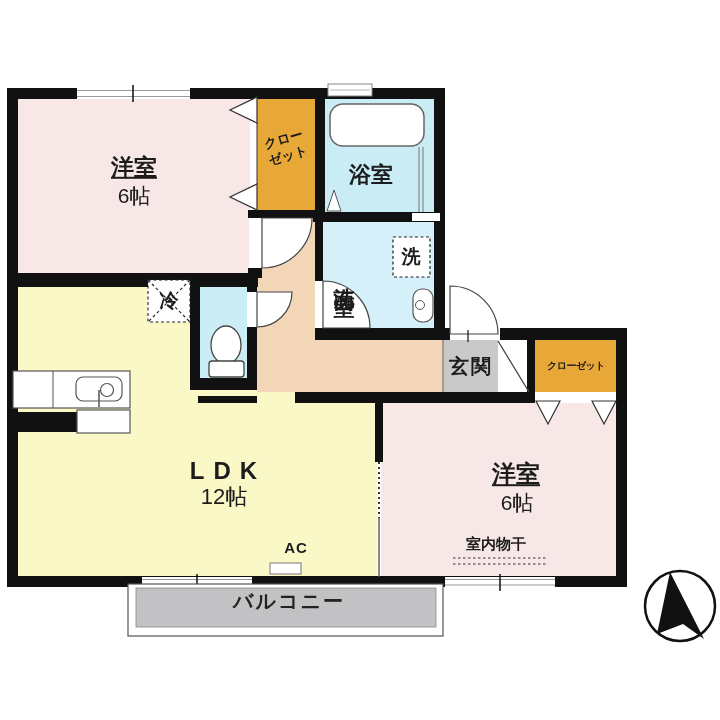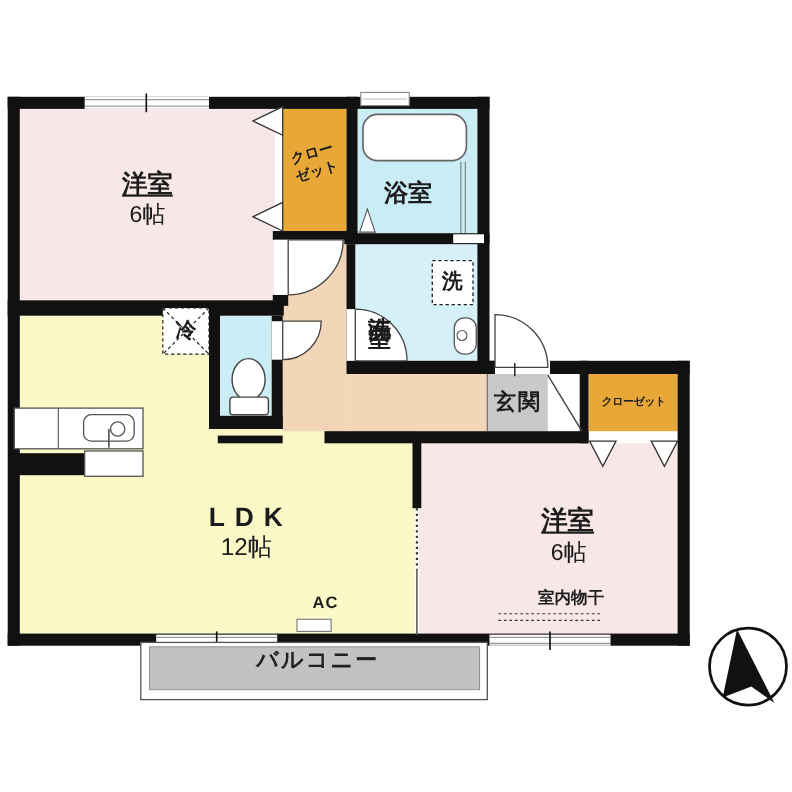--- a/index.html
+++ b/index.html
@@ -185,16 +185,16 @@
 
   <div class="lbl genkan" style="left:471px;top:366px;">玄関</div>
   <div class="lbl closet2" style="left:576px;top:366px;">クローゼット</div>
 
   <div class="lbl ldk" style="left:228px;top:471px;">LDK</div>
   <div class="lbl size" style="left:224px;top:497px;font-size:22px;">12帖</div>
   <div class="lbl ac" style="left:296px;top:548px;">AC</div>
 
   <div class="lbl room" style="left:516px;top:474px;font-size:24px;">洋室</div>
   <div class="lbl size" style="left:517px;top:503px;">6帖</div>
-  <div class="lbl drying" style="left:519px;top:544px;">室内物干</div>
+  <div class="lbl drying" style="left:496px;top:544px;">室内物干</div>
 
   <div class="lbl balcony" style="left:289px;top:601px;">バルコニー</div>
 </div>
 
 </body></html>

